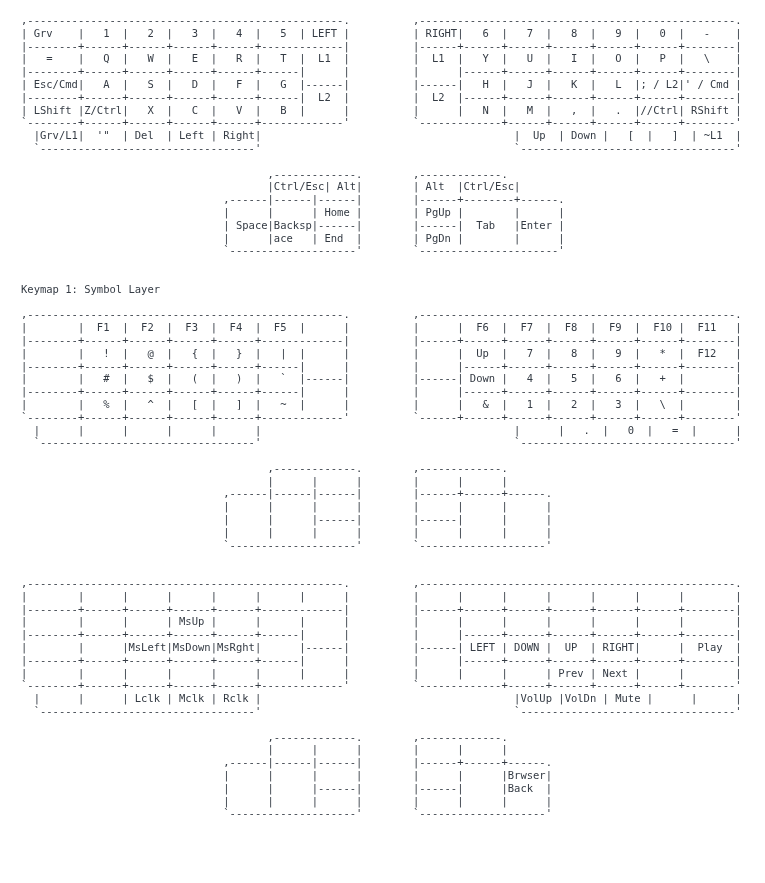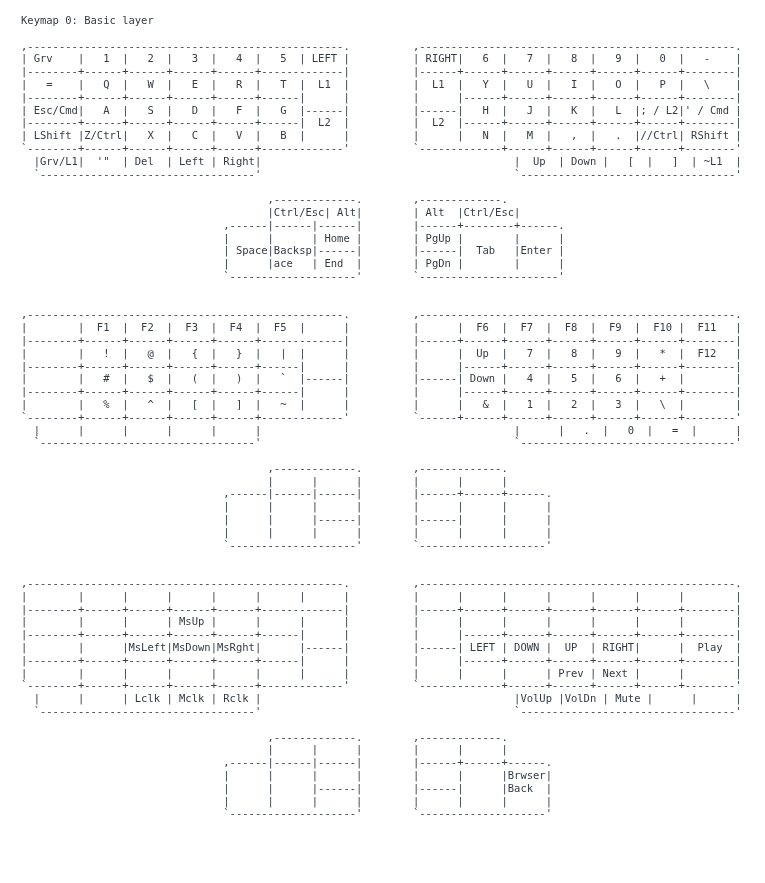--- a/index.html
+++ b/index.html
@@ -36,21 +36,20 @@
   .section-title {
     margin-bottom: 12.8px; 
   }
 </style>
 </head>
 <body>
 
 <div class="doc">
 
   <div class="section">
-    <pre class="section-title">Keymap 0: Basic layer</pre>
     <pre class="ascii-art">,--------------------------------------------------.          ,--------------------------------------------------.
 | Grv    |   1  |   2  |   3  |   4  |   5  | LEFT |          | RIGHT|   6  |   7  |   8  |   9  |   0  |   -    |
 |--------+------+------+------+------+-------------|          |------+------+------+------+------+------+--------|
 |   =    |   Q  |   W  |   E  |   R  |   T  |  L1  |          |  L1  |   Y  |   U  |   I  |   O  |   P  |   \    |
 |--------+------+------+------+------+------|      |          |      |------+------+------+------+------+--------|
 | Esc/Cmd|   A  |   S  |   D  |   F  |   G  |------|          |------|   H  |   J  |   K  |   L  |; / L2|' / Cmd |
 |--------+------+------+------+------+------|  L2  |          |  L2  |------+------+------+------+------+--------|
 | LShift |Z/Ctrl|   X  |   C  |   V  |   B  |      |          |      |   N  |   M  |   ,  |   .  |//Ctrl| RShift |
 `--------+------+------+------+------+-------------'          `-------------+------+------+------+------+--------'
   |Grv/L1|  '"  | Del  | Left | Right|                                        |  Up  | Down |   [  |   ]  | ~L1  |
@@ -59,20 +58,21 @@
                                        ,-------------.        ,-------------.
                                        |Ctrl/Esc| Alt|        | Alt  |Ctrl/Esc|
                                 ,------|------|------|        |------+--------+------.
                                 |      |      | Home |        | PgUp |        |      |
                                 | Space|Backsp|------|        |------|  Tab   |Enter |
                                 |      |ace   | End  |        | PgDn |        |      |
                                 `--------------------'        `----------------------'</pre>
   </div>
 
   <div class="section">
+    <pre class="section-title">Keymap 1: Symbol Layer</pre>
     <pre class="ascii-art">,--------------------------------------------------.          ,--------------------------------------------------.
 |        |  F1  |  F2  |  F3  |  F4  |  F5  |      |          |      |  F6  |  F7  |  F8  |  F9  |  F10 |  F11   |
 |--------+------+------+------+------+-------------|          |------+------+------+------+------+------+--------|
 |        |   !  |   @  |   {  |   }  |   |  |      |          |      |  Up  |   7  |   8  |   9  |   *  |  F12   |
 |--------+------+------+------+------+------|      |          |      |------+------+------+------+------+--------|
 |        |   #  |   $  |   (  |   )  |   `  |------|          |------| Down |   4  |   5  |   6  |   +  |        |
 |--------+------+------+------+------+------|      |          |      |------+------+------+------+------+--------|
 |        |   %  |   ^  |   [  |   ]  |   ~  |      |          |      |   &amp;  |   1  |   2  |   3  |   \  |        |
 `--------+------+------+------+------+-------------'          `------+------+------+------+------+------+--------'
   |      |      |      |      |      |                                        |      |   .  |   0  |   =  |      |

